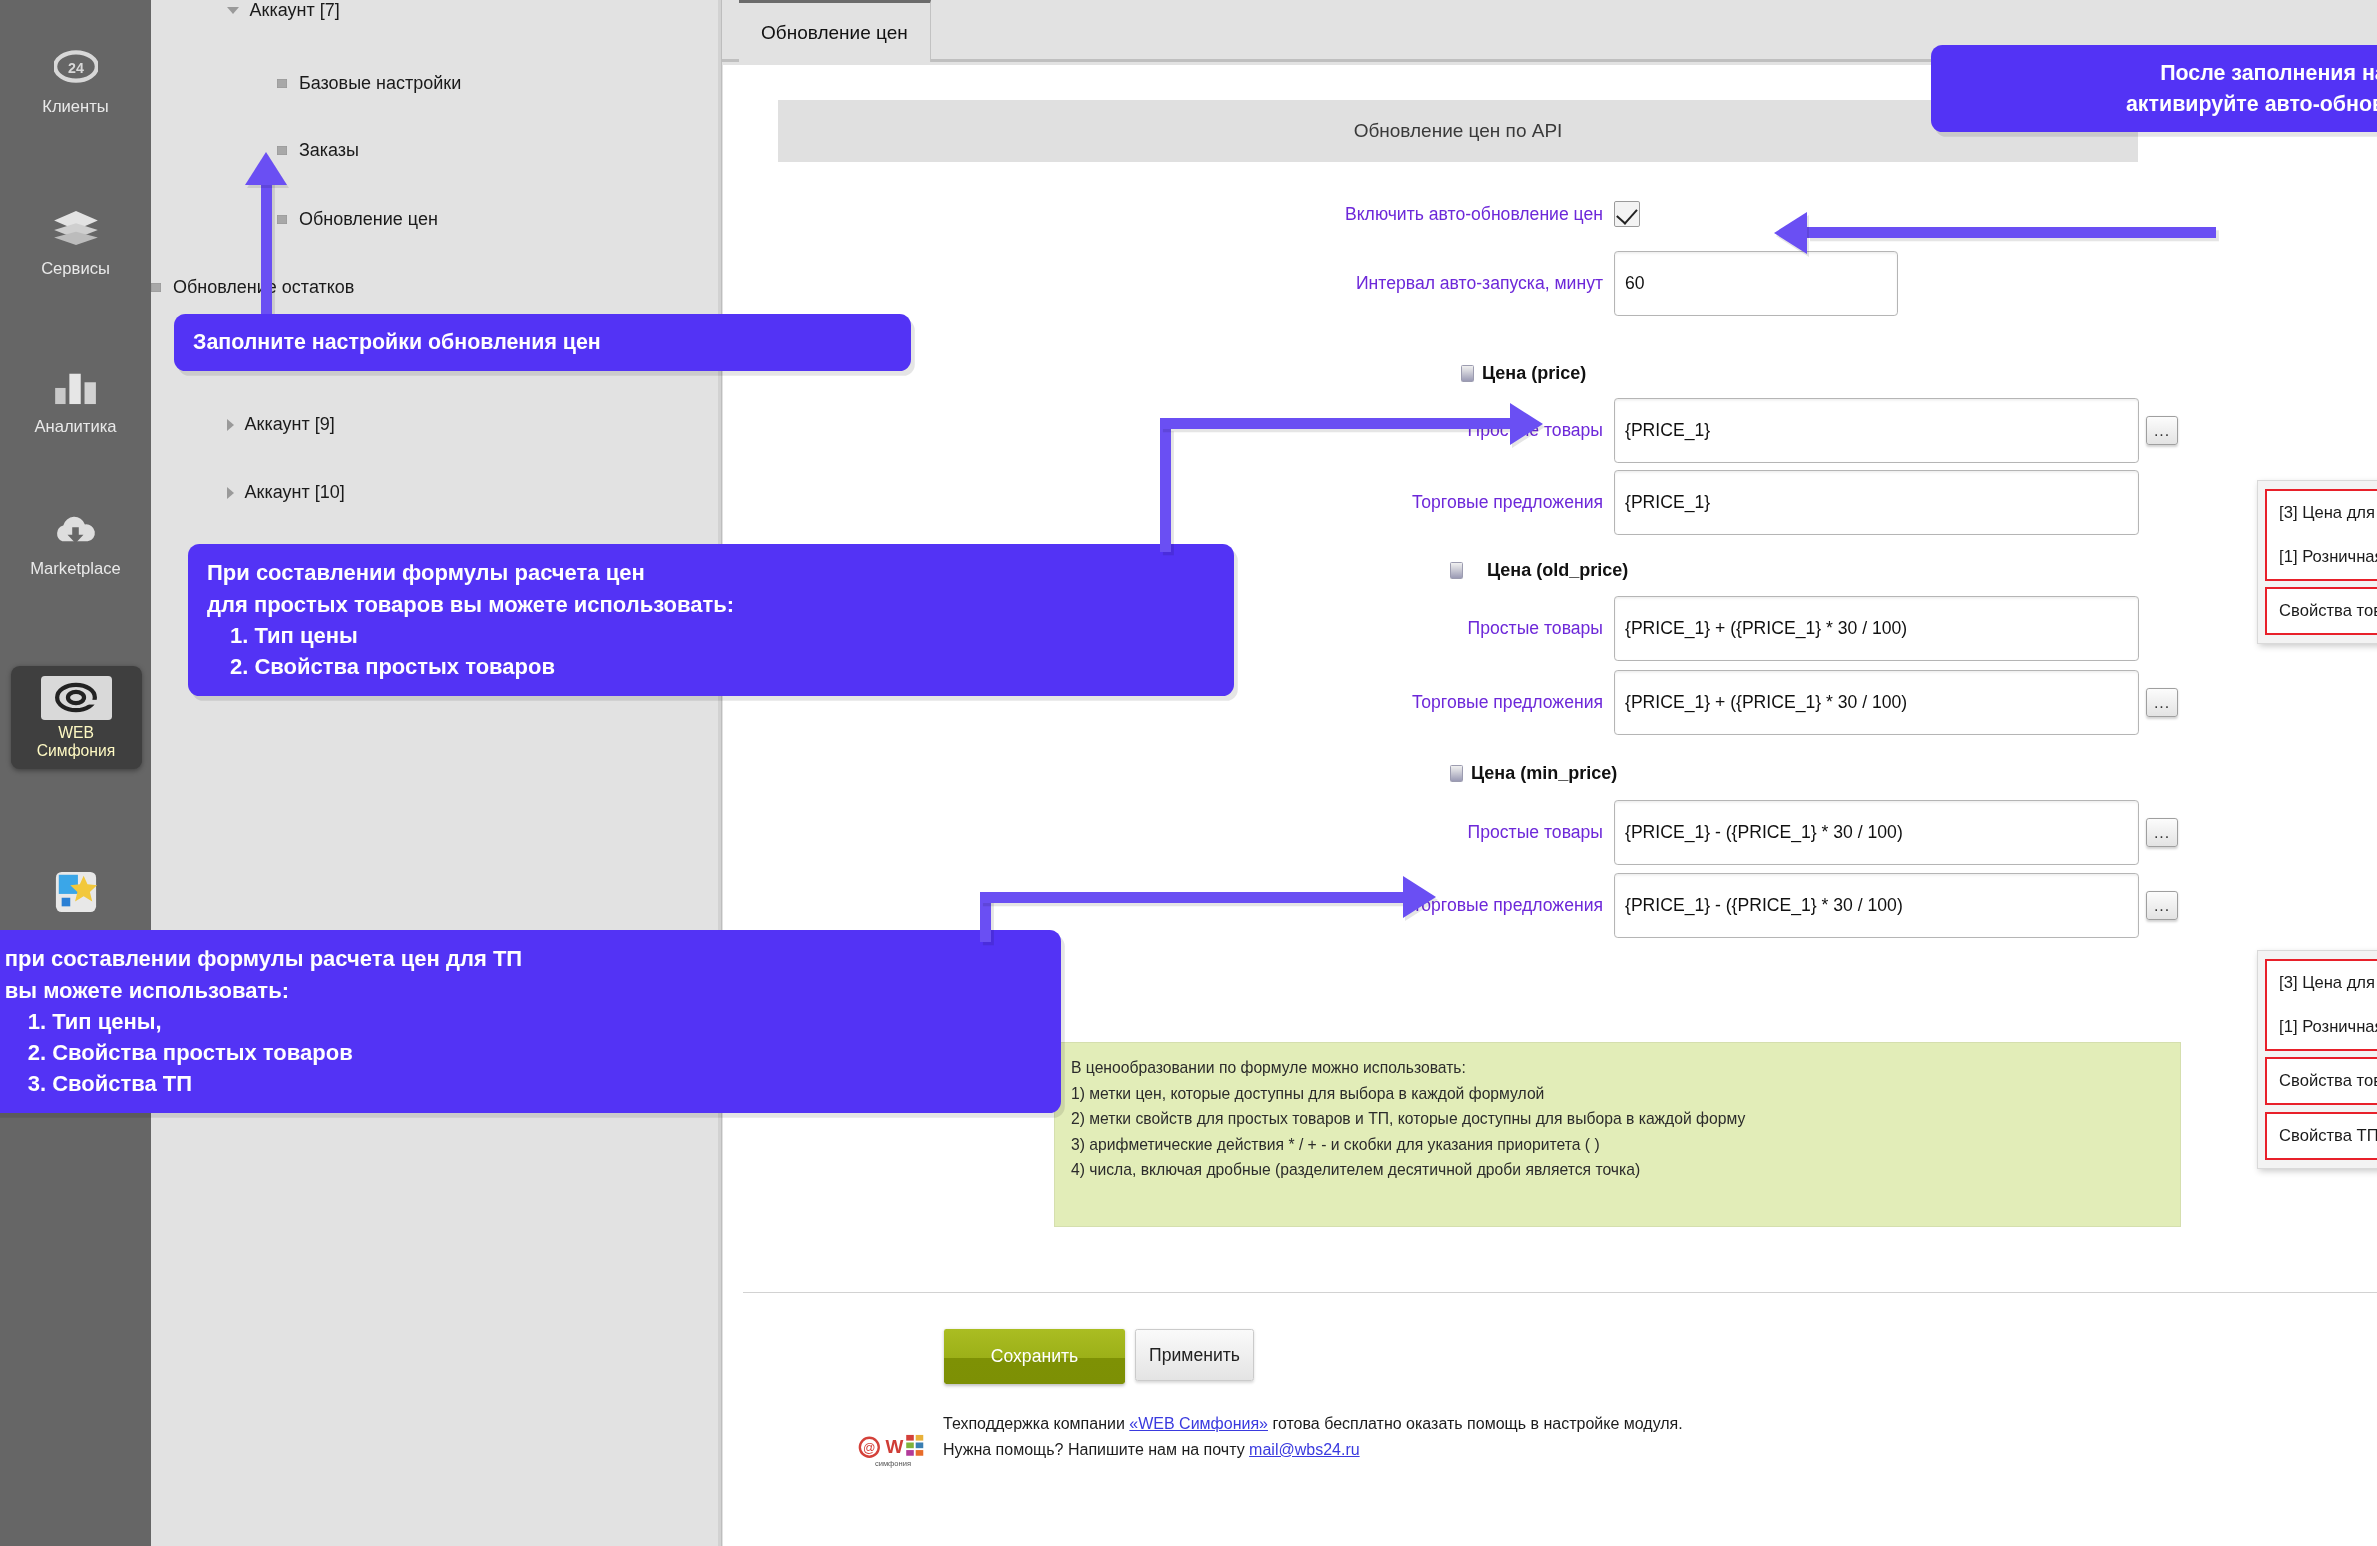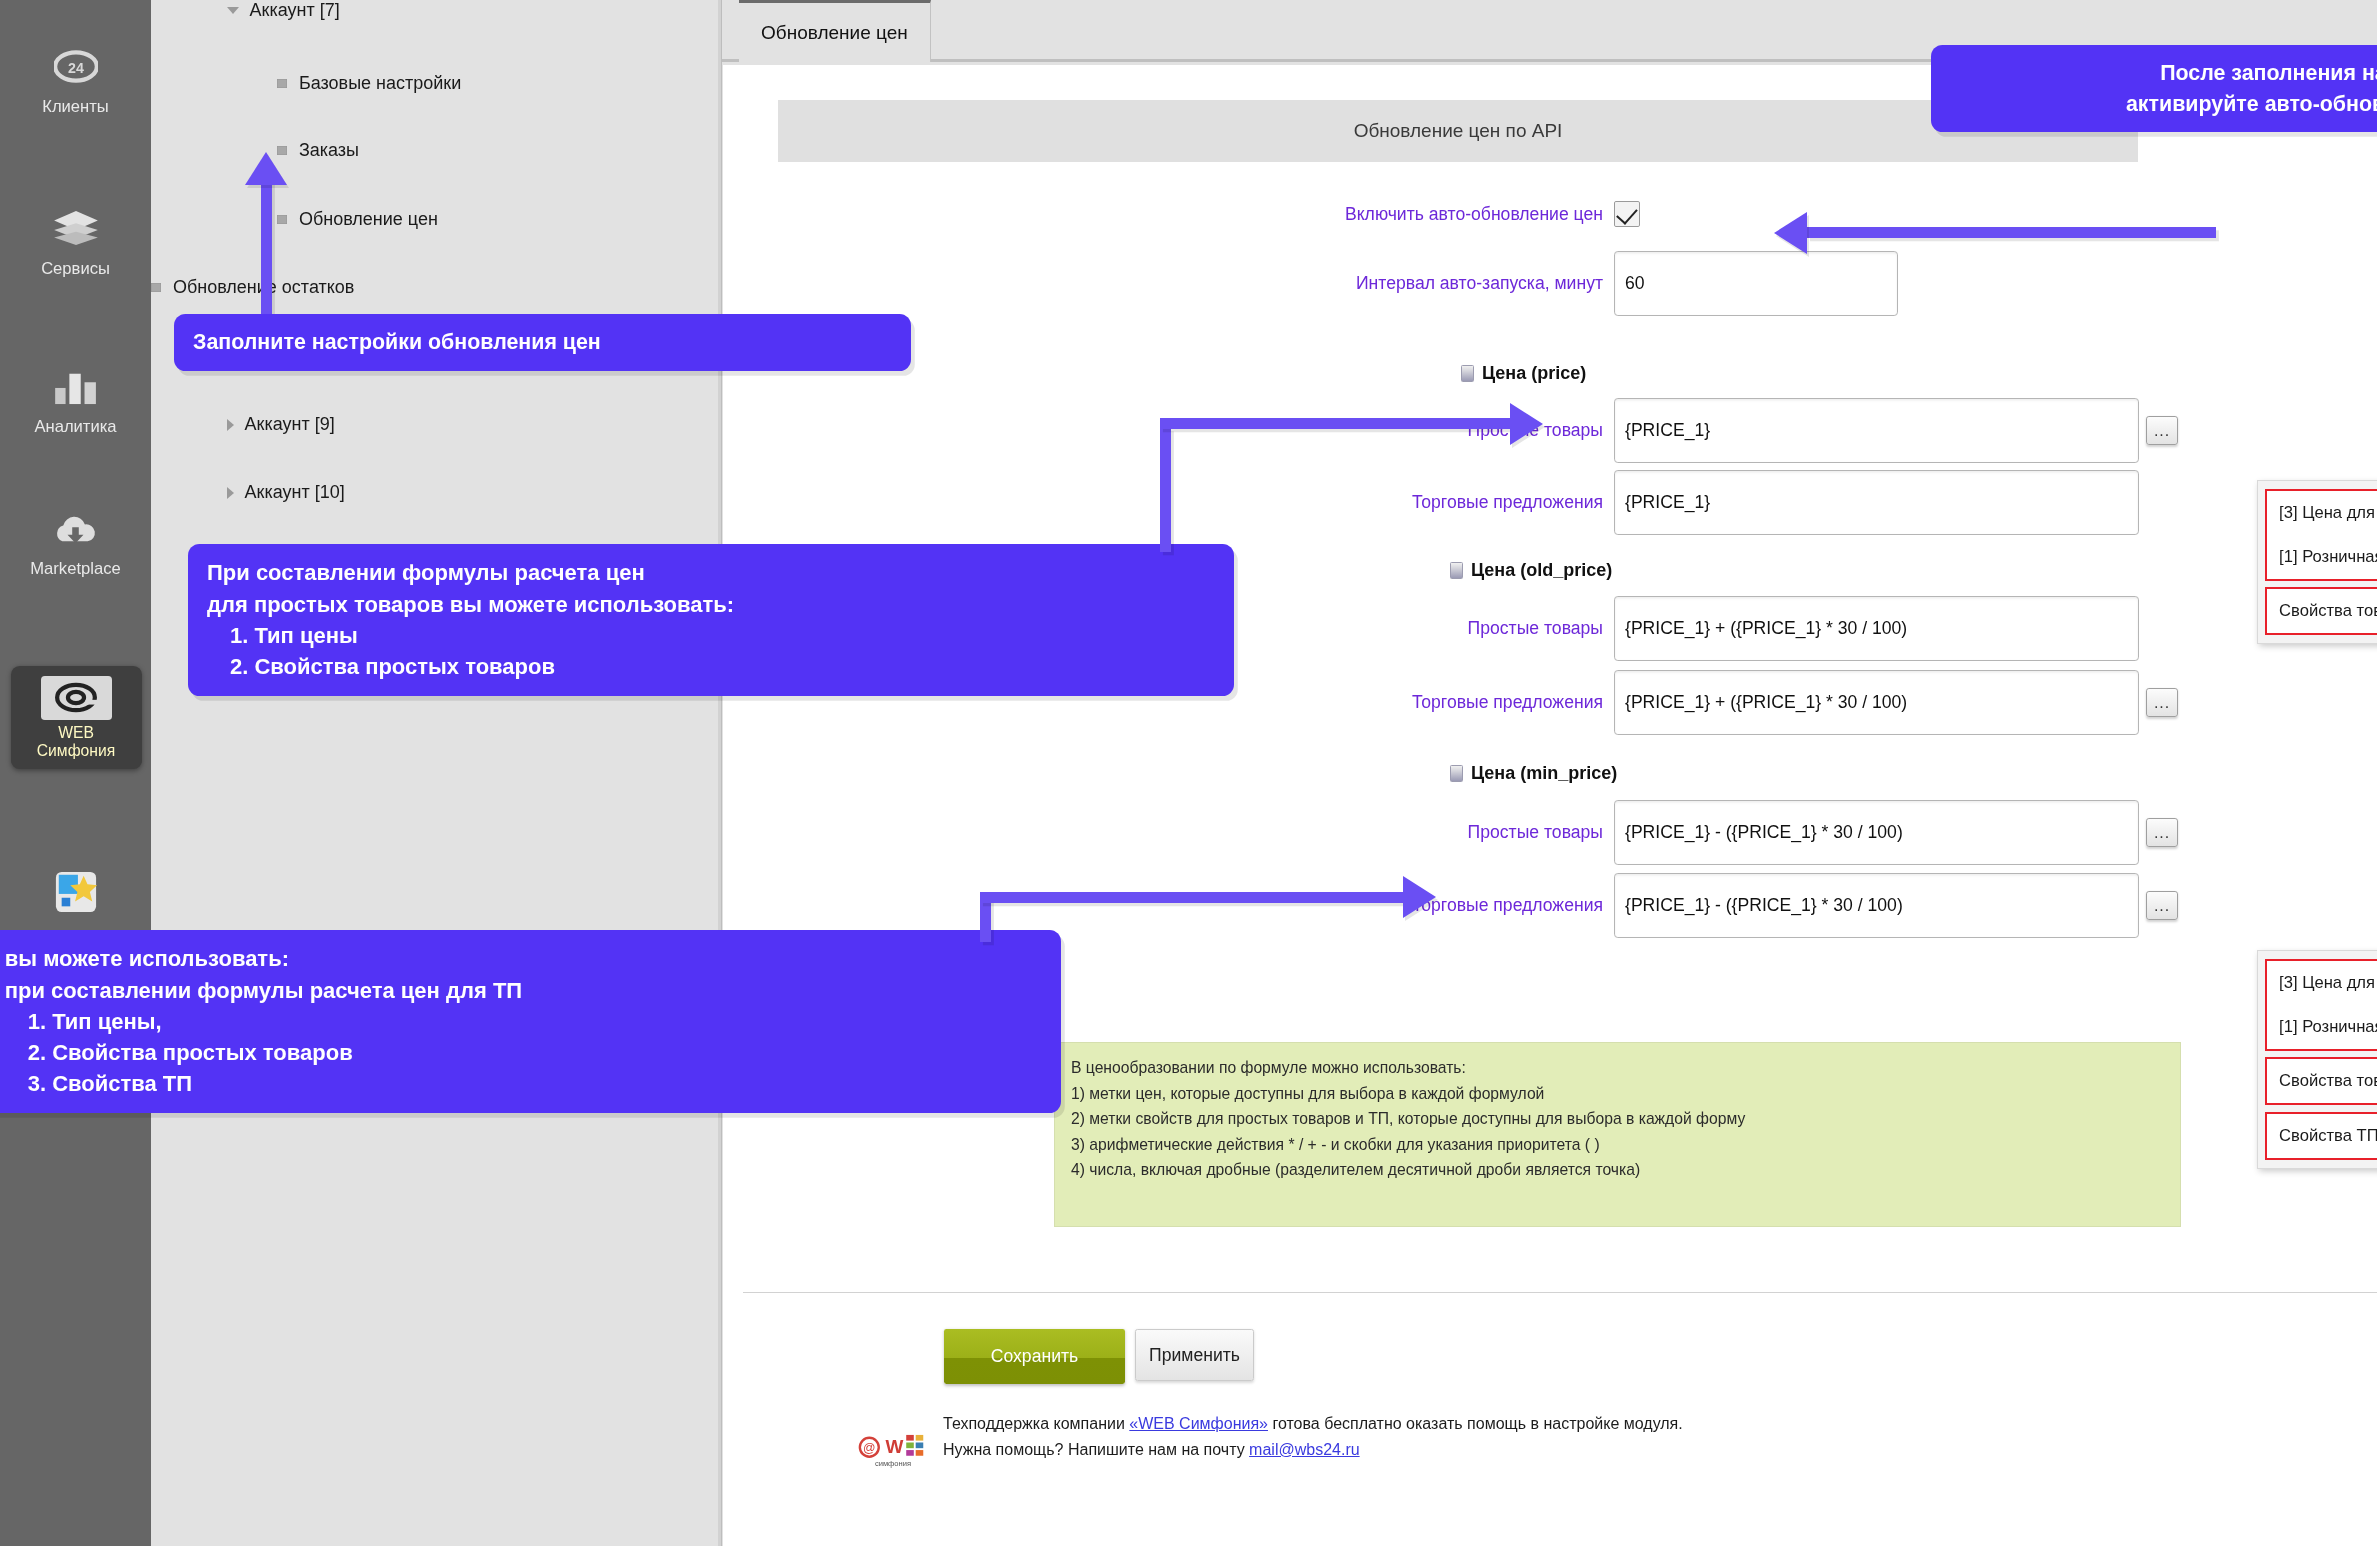--- a/index.html
+++ b/index.html
@@ -347,21 +347,21 @@
         <span class="f-label" style="width:342px;">Простые товары</span>
         <span class="f-input" style="width:525px; margin-left:10.5px;">{PRICE_1}</span>
         <span class="dots-btn">...</span>
       </div>
 
       <div class="f-row" style="left:518px; top:388px;">
         <span class="f-label" style="width:342px;">Торговые предложения</span>
         <span class="f-input" style="width:525px; margin-left:10.5px;">{PRICE_1}</span>
       </div>
 
-      <div class="grp-title" style="left:707px; top:478px;">
+      <div class="grp-title" style="left:707px; top:478px;gap:16px;">
         <span class="grp-ico"></span>
         <span>Цена (old_price)</span>
       </div>
 
       <div class="f-row" style="left:518px; top:514px;">
         <span class="f-label" style="width:342px;">Простые товары</span>
         <span class="f-input" style="width:525px; margin-left:10.5px;">{PRICE_1} + ({PRICE_1} * 30 / 100)</span>
       </div>
 
       <div class="f-row" style="left:518px; top:588px;">
@@ -489,22 +489,22 @@
     <div>При составлении формулы расчета цен</div>
     <div>для простых товаров вы можете использовать:</div>
     <div style="padding-left:23px">1. Тип цены</div>
     <div style="padding-left:23px">2. Свойства простых товаров</div>
   </div>
   <div class="arrow-shaft" style="left:1160px; top:428px; width:10.5px; height:124px;"></div>
   <div class="arrow-shaft" style="left:1160px; top:418px; width:357px; height:10.5px;"></div>
   <div class="arrow-head ah-right" style="left:1510px; top:403px;"></div>
 
   <div class="callout" style="left:-14.3px; top:930px; width:1075px; font-size:22px;">
+    <div>при составлении формулы расчета цен для ТП</div>
     <div>вы можете использовать:</div>
-    <div>при составлении формулы расчета цен для ТП</div>
     <div style="padding-left:23px">1. Тип цены,</div>
     <div style="padding-left:23px">2. Свойства простых товаров</div>
     <div style="padding-left:23px">3. Свойства ТП</div>
   </div>
   <div class="arrow-shaft" style="left:980px; top:899px; width:10.5px; height:43px;"></div>
   <div class="arrow-shaft" style="left:980px; top:892px; width:430px; height:10.5px;"></div>
   <div class="arrow-head ah-right" style="left:1403px; top:876px;"></div>
 </div>
 
 

